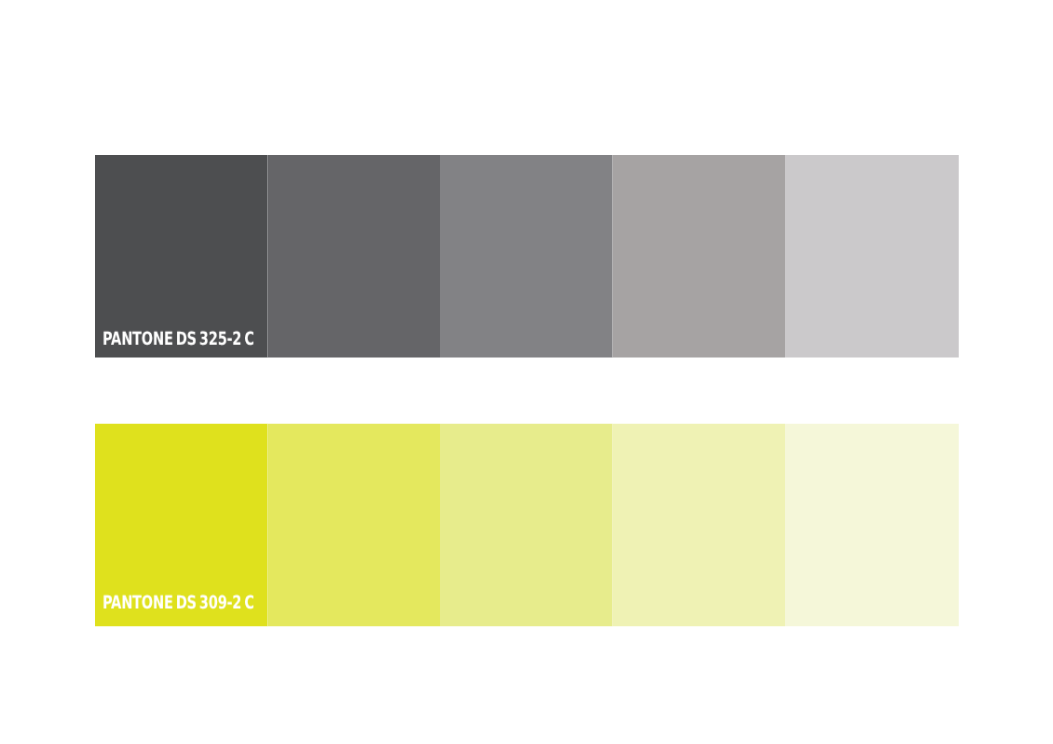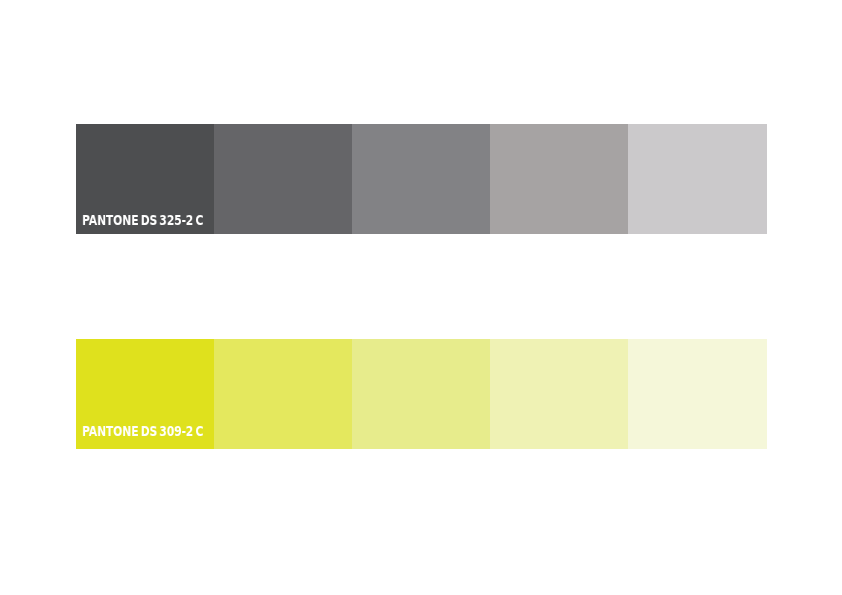--- a/index.html
+++ b/index.html
@@ -9,21 +9,21 @@
     background:#ffffff;
     font-family:"DejaVu Sans", sans-serif;
     overflow:hidden;
   }
   .sheet { position:relative; width:842px; height:595px; background:#ffffff; }
 
   .swatch-row { position:absolute; left:0; width:842px; height:134px; }
   #row-1 { top:124px; }
   #row-2 { top:338.5px;padding-left:34px; }
 
-  .swatch { position:absolute; top:0; height:110px;text-align:center; }
+  .swatch { position:absolute; top:0; height:162px;text-align:center; }
   .swatch.t1 { left:76px;  width:138px; }
   .swatch.t2 { left:214px; width:138px; }
   .swatch.t3 { left:352px; width:138px; }
   .swatch.t4 { left:490px; width:138px; }
   .swatch.t5 { left:628px; width:139px; }
 
   .swatch-label {
     position:absolute; left:5.6px;
     color:#ffffff;
     font-size:14.6px; font-weight:bold;

